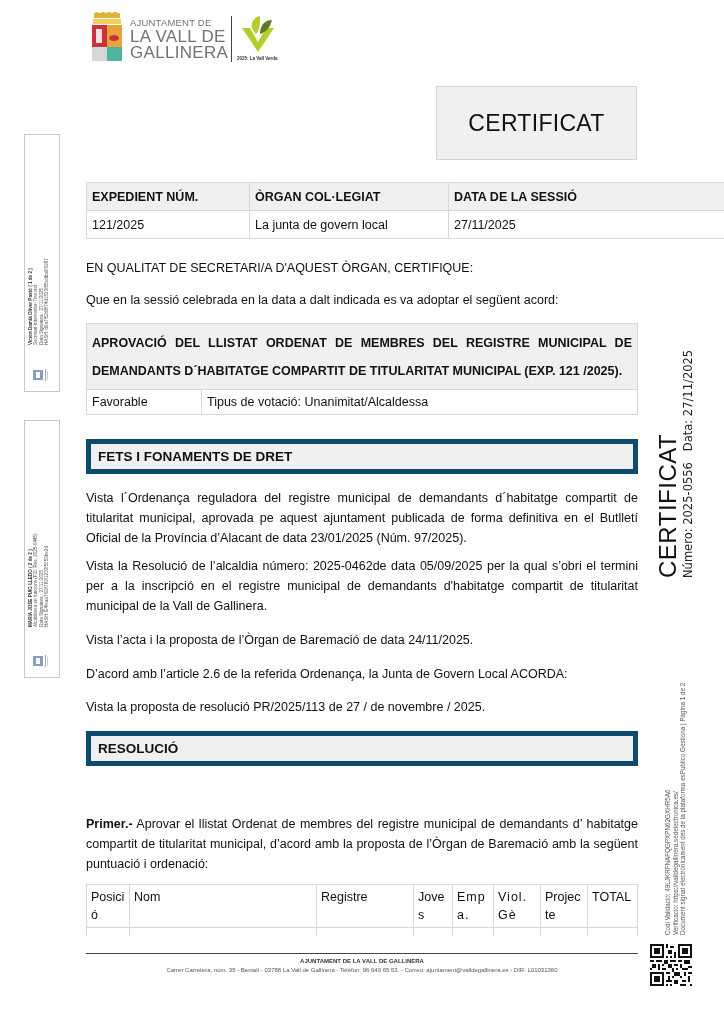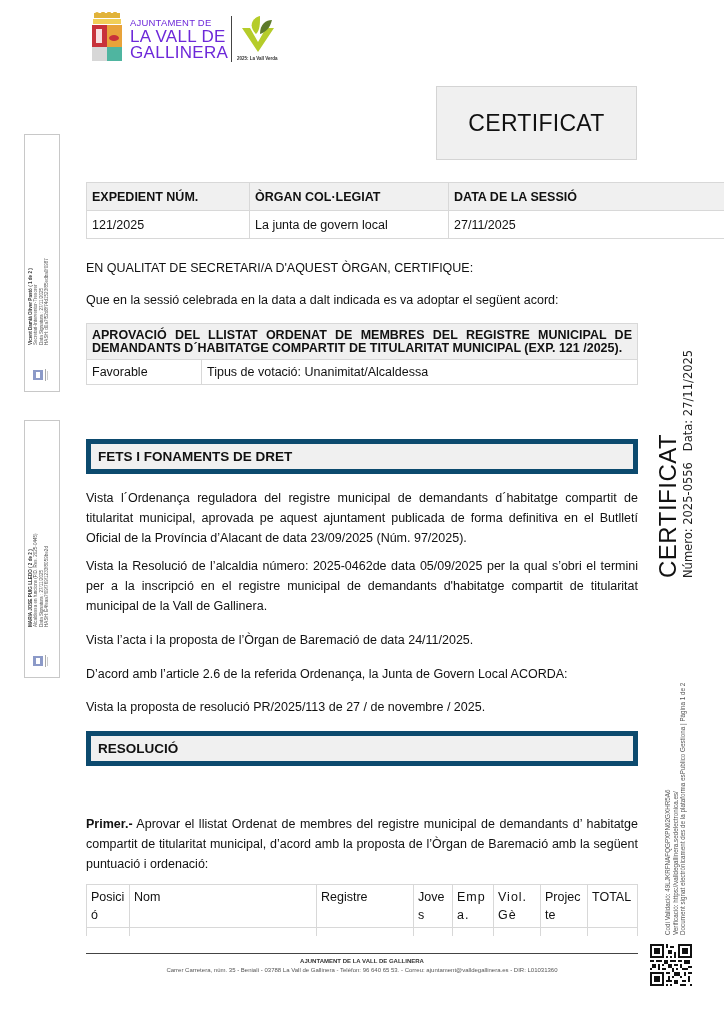--- a/index.html
+++ b/index.html
@@ -1,41 +1,41 @@
 <!DOCTYPE html>
 <html><head>
 <meta charset="utf-8">
 <style>
   html, body { margin:0; padding:0; background:#ffffff; }
   body { width:724px; height:1024px; position:relative; overflow:hidden; font-family:"Liberation Sans", sans-serif; color:#111; }
 
   
   .logo { position:absolute; left:90px; top:12px; width:200px; height:54px; }
   .shield { position:absolute; left:0; top:0; width:34px; height:52px; }
-  .logo-text { position:absolute; left:40px; top:6px; line-height:1; color:#6d28d9; }
+  .logo-text { position:absolute; left:40px; top:6px; line-height:1; color:#737373; }
   .logo-small { font-size:9.5px; letter-spacing:0.2px; display:block; margin-bottom:1px; }
   .logo-big { font-size:17px; display:block; letter-spacing:0.3px; line-height:16px; }
   .logo-sep { position:absolute; left:141px; top:4px; width:1px; height:46px; background:#444; }
   .logo-v { position:absolute; left:148px; top:2px; width:40px; height:40px; }
   .logo-v-caption { position:absolute; left:147px; top:44px; font-size:4.5px; font-weight:bold; color:#333; white-space:nowrap; }
 
   
   .cert-box { position:absolute; left:436px; top:86px; width:201px; height:74px; background:#f0f0f0; border:1px solid #d4d4d4; box-sizing:border-box; display:flex; align-items:center; justify-content:center; font-size:23px; color:#111; letter-spacing:0.3px; }
 
   
   table { border-collapse:collapse; }
   .meta-table { position:absolute; left:86px; top:182px; width:648px; font-size:12.5px; }
   .meta-table td { border:1px solid #d8d8d8; padding:0 5px; height:27px; }
   .meta-table tr.head td { background:#f0f0f0; font-weight:bold; }
 
   .para { position:absolute; left:86px; width:552px; font-size:12.5px; line-height:20px; text-align:justify; }
 
   .acord-table { position:absolute; left:86px; top:323px; width:552px; font-size:12.5px; }
   .acord-table td { border:1px solid #d8d8d8; padding:0 5px; }
-  .acord-title { background:#f0f0f0; font-weight:bold; line-height:13px; padding:5px 5px 4px 5px !important; text-align:justify; }
+  .acord-title { background:#f0f0f0; font-weight:bold; line-height:28px; padding:5px 5px 4px 5px !important; text-align:justify; }
   .acord-row td { height:24px; }
 
   .section { position:absolute; left:86px; width:552px; height:35px; background:#f0f0f0; border:5px solid #0c4a6e; box-sizing:border-box; font-weight:bold; font-size:13.5px; display:flex; align-items:center; padding-left:7px; }
 
   .punts-table { position:absolute; left:86px; top:884px; width:552px; font-size:12.5px; }
   .punts-table td { border:1px solid #d8d8d8; vertical-align:top; padding:3px 4px; line-height:18px; word-break:break-all; }
   .punts-table tr.empty td { height:8px; padding:0; border-bottom:none; }
 
   
   .footer-line { position:absolute; left:86px; top:953px; width:552px; height:1px; background:#444; }
@@ -114,21 +114,21 @@
     <td colspan="2" class="acord-title">APROVACIÓ DEL LLISTAT ORDENAT DE MEMBRES DEL REGISTRE MUNICIPAL DE DEMANDANTS D´HABITATGE COMPARTIT DE TITULARITAT MUNICIPAL (EXP. 121 /2025).</td>
   </tr>
   <tr class="acord-row">
     <td style="width:104px">Favorable</td>
     <td>Tipus de votació: Unanimitat/Alcaldessa</td>
   </tr>
 </tbody>
   </table>
 
 <div class="section" style="top:439px">FETS I FONAMENTS DE DRET</div>
-<div class="para" style="top:488px">Vista l´Ordenança reguladora del registre municipal de demandants d´habitatge compartit de titularitat municipal, aprovada pe aquest ajuntament publicada de forma definitiva en el Butlletí Oficial de la Província d’Alacant de data 23/09/2025 (Núm. 97/2025).</div>
+<div class="para" style="top:488px">Vista l´Ordenança reguladora del registre municipal de demandants d´habitatge compartit de titularitat municipal, aprovada pe aquest ajuntament publicada de forma definitiva en el Butlletí Oficial de la Província d’Alacant de data 23/01/2025 (Núm. 97/2025).</div>
 <div class="para" style="top:556px">Vista la Resolució de l’alcaldia número: 2025-0462de data 05/09/2025 per la qual s’obri el termini per a la inscripció en el registre municipal de demandants d'habitatge compartit de titularitat municipal de la Vall de Gallinera.</div>
 <div class="para" style="top:630px">Vista l’acta i la proposta de l’Òrgan de Baremació de data 24/11/2025.</div>
 <div class="para" style="top:664px">D’acord amb l’article 2.6 de la referida Ordenança, la Junta de Govern Local ACORDA:</div>
 <div class="para" style="top:697px">Vista la proposta de resolució PR/2025/113 de 27 / de novembre / 2025.</div>
 
 <div class="section" style="top:731px">RESOLUCIÓ</div>
 <div class="para" style="top:814px"><b>Primer.-</b><span> Aprovar el llistat Ordenat de membres del registre municipal de demandants d’ habitatge compartit de titularitat municipal, d’acord amb la proposta de l’Òrgan de Baremació amb la següent puntuació i ordenació:</span></div>
 
 <table class="punts-table">
   <tbody>

